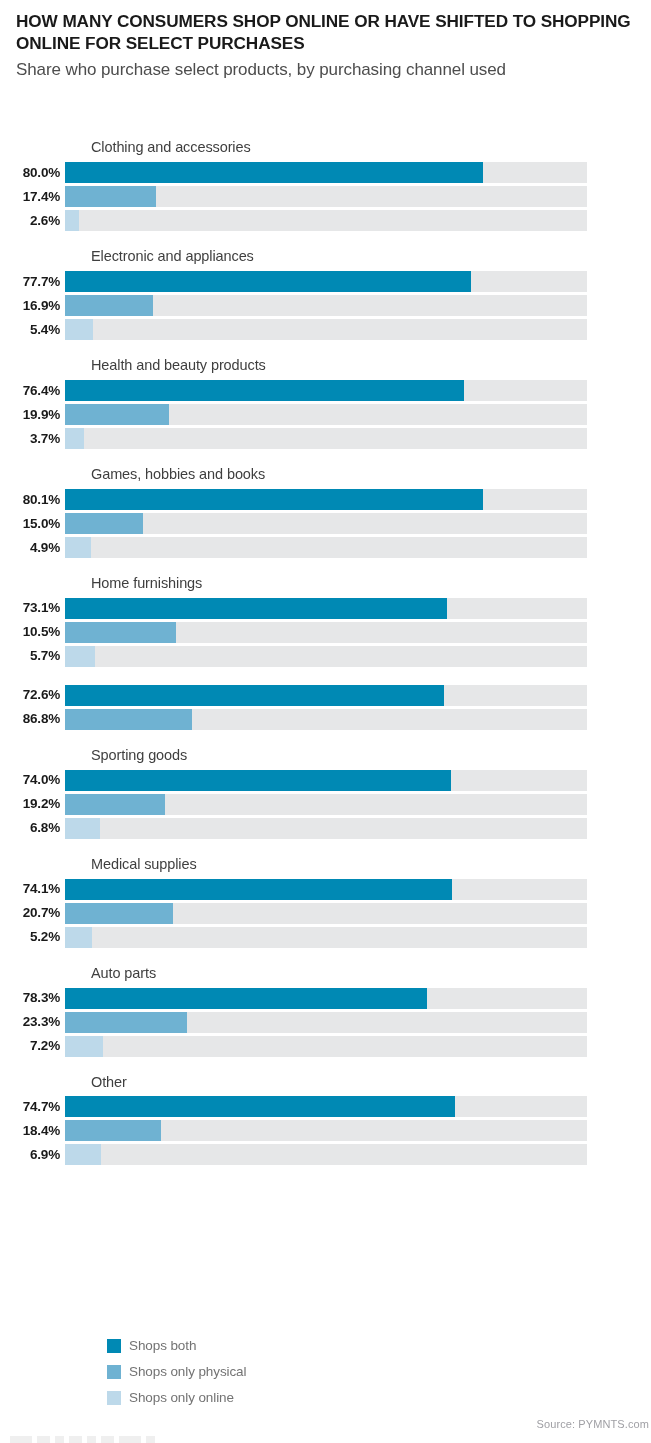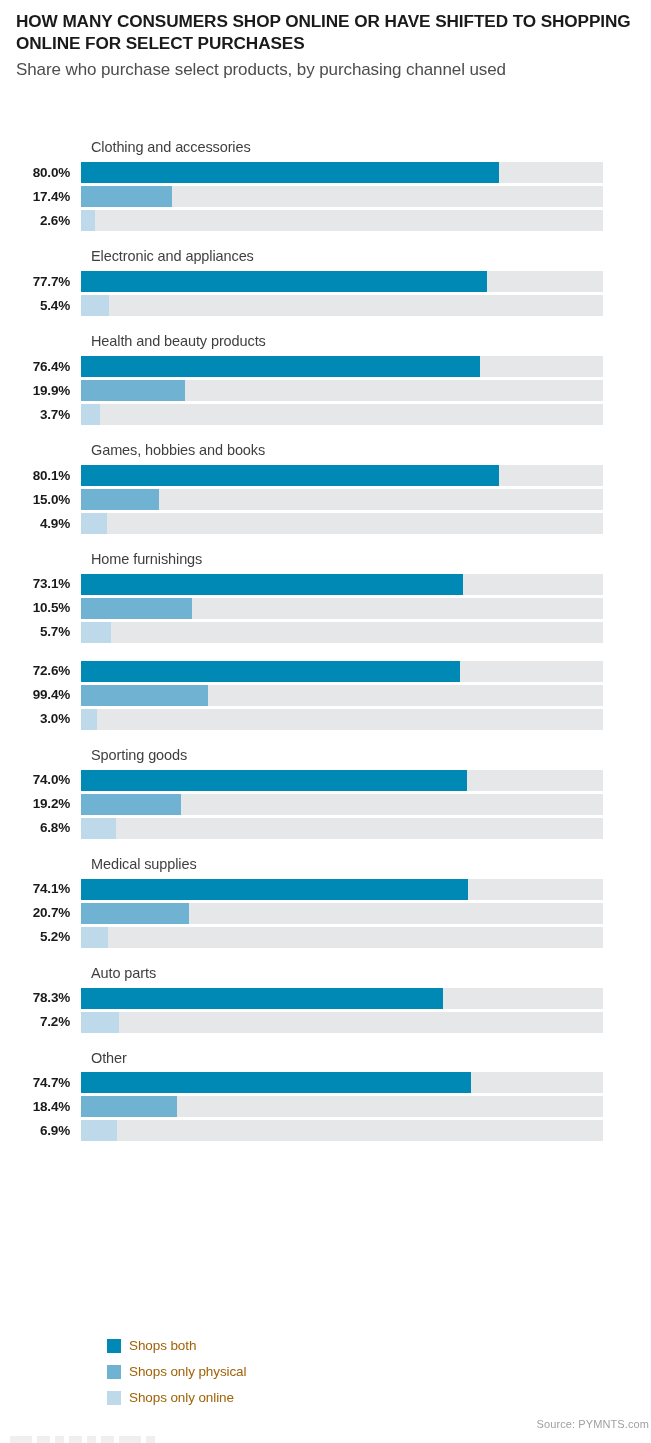--- a/index.html
+++ b/index.html
@@ -59,23 +59,23 @@
     white-space: nowrap;
   }
   .row {
     position: relative;
     height: 21px;
     margin-bottom: 3px;
     display: flex;
     align-items: center;
   }
   .row-value {
-    width: 81px;
+    width: 65px;
     text-align: right;
-    padding-right: 11px;
+    padding-right: 5px;
     box-sizing: border-box;
     font-size: 13.5px;
     font-weight: bold;
     color: #1a1a1a;
     letter-spacing: -0.2px;
     line-height: 1;
   }
   .track {
     position: relative;
     width: 522px;
@@ -101,21 +101,21 @@
     align-items: center;
     height: 26px;
   }
   .legend-swatch {
     width: 14px;
     height: 14px;
     flex: 0 0 14px;
   }
   .legend-label {
     font-size: 13.5px;
-    color: #a16207;
+    color: #737373;
     margin-left: 8px;
     letter-spacing: -0.1px;
     line-height: 1;
   }
 
   
   .source {
     position: absolute;
     right: 2px;
     top: 1418px;
@@ -176,20 +176,26 @@
     </div>
     <div class="group">
       <div class="group-label">Electronic and appliances</div>
       <div class="row">
         <div class="row-value">77.7%</div>
         <div class="track" style="background: rgb(230, 231, 232);">
           <div class="fill" style="width: 77.7%; background: rgb(0, 137, 180);"></div>
         </div>
       </div>
       <div class="row">
+        <div class="row-value">16.9%</div>
+        <div class="track" style="background: rgb(230, 231, 232);">
+          <div class="fill" style="width: 16.9%; background: rgb(111, 178, 210);"></div>
+        </div>
+      </div>
+      <div class="row">
         <div class="row-value">5.4%</div>
         <div class="track" style="background: rgb(230, 231, 232);">
           <div class="fill" style="width: 5.4%; background: rgb(189, 217, 234);"></div>
         </div>
       </div>
     </div>
     <div class="group">
       <div class="group-label">Health and beauty products</div>
       <div class="row">
         <div class="row-value">76.4%</div>
@@ -253,31 +259,25 @@
       </div>
     </div>
     <div class="group">
       <div class="row">
         <div class="row-value">72.6%</div>
         <div class="track" style="background: rgb(230, 231, 232);">
           <div class="fill" style="width: 72.6%; background: rgb(0, 137, 180);"></div>
         </div>
       </div>
       <div class="row">
-        <div class="row-value">99.4%</div>
+        <div class="row-value">86.8%</div>
         <div class="track" style="background: rgb(230, 231, 232);">
           <div class="fill" style="width: 24.4%; background: rgb(111, 178, 210);"></div>
         </div>
       </div>
-      <div class="row">
-        <div class="row-value">3.0%</div>
-        <div class="track" style="background: rgb(230, 231, 232);">
-          <div class="fill" style="width: 3%; background: rgb(189, 217, 234);"></div>
-        </div>
-      </div>
     </div>
     <div class="group">
       <div class="group-label">Sporting goods</div>
       <div class="row">
         <div class="row-value">74.0%</div>
         <div class="track" style="background: rgb(230, 231, 232);">
           <div class="fill" style="width: 74%; background: rgb(0, 137, 180);"></div>
         </div>
       </div>
       <div class="row">
@@ -313,20 +313,26 @@
           <div class="fill" style="width: 5.2%; background: rgb(189, 217, 234);"></div>
         </div>
       </div>
     </div>
     <div class="group">
       <div class="group-label">Auto parts</div>
       <div class="row">
         <div class="row-value">78.3%</div>
         <div class="track" style="background: rgb(230, 231, 232);">
           <div class="fill" style="width: 69.4%; background: rgb(0, 137, 180);"></div>
+        </div>
+      </div>
+      <div class="row">
+        <div class="row-value">23.3%</div>
+        <div class="track" style="background: rgb(230, 231, 232);">
+          <div class="fill" style="width: 23.3%; background: rgb(111, 178, 210);"></div>
         </div>
       </div>
       <div class="row">
         <div class="row-value">7.2%</div>
         <div class="track" style="background: rgb(230, 231, 232);">
           <div class="fill" style="width: 7.2%; background: rgb(189, 217, 234);"></div>
         </div>
       </div>
     </div>
     <div class="group">

